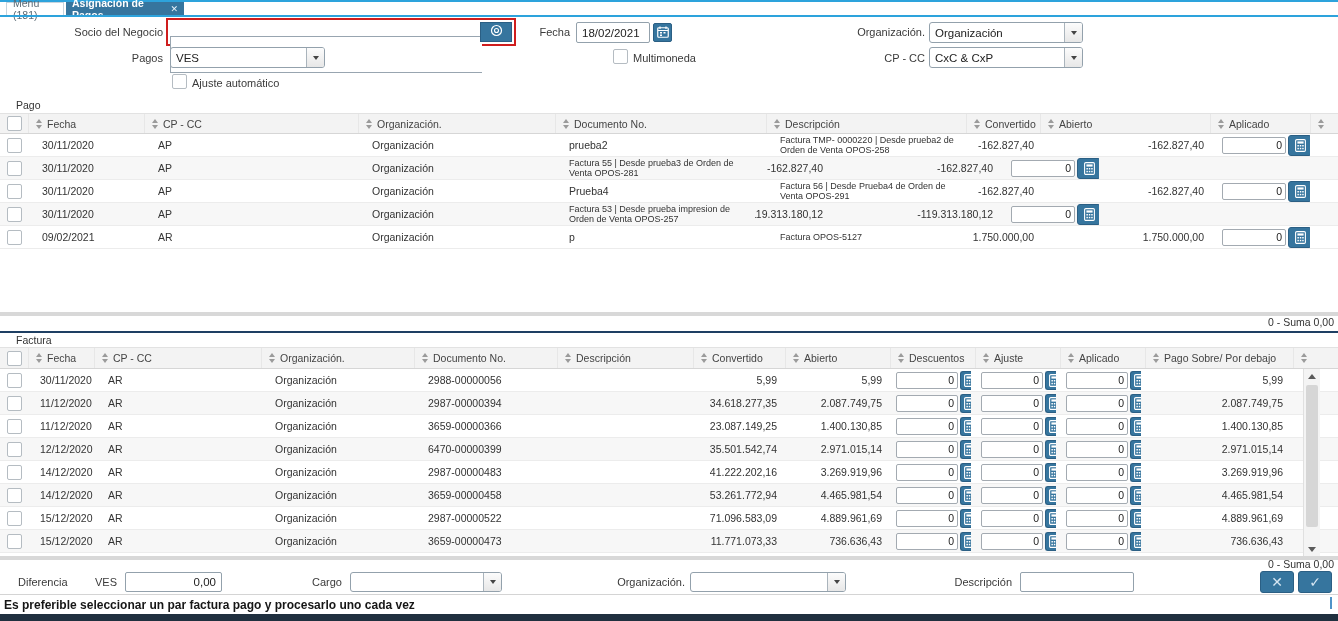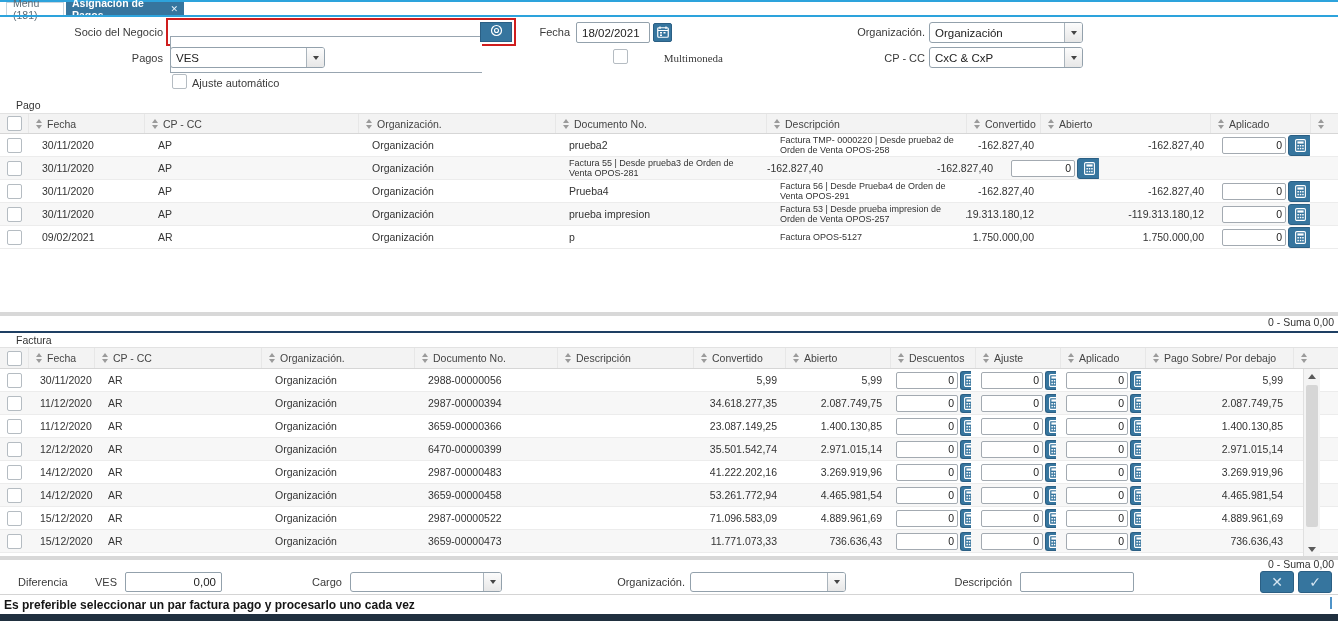--- a/index.html
+++ b/index.html
@@ -143,21 +143,21 @@
   </div>
 
   <div class="lbl" style="left:80px;top:52px;width:83px;">Pagos</div>
   <div class="combo" style="left:170px;top:47px;width:155px;height:21px;">
     <div class="cval">VES</div>
     <div class="cbtn">
         <span class="darr"></span>
       </div>
   </div>
   <span class="cbx abs" style="left:613px;top:49px;"></span>
-  <div class="lbl" style="left:633px;top:52px;width:90px;text-align:right;font-family:Liberation Serif, serif;">Multimoneda</div>
+  <div class="lbl" style="left:633px;top:52px;width:90px;text-align:left;">Multimoneda</div>
   <div class="lbl" style="left:855px;top:52px;width:70px;">CP - CC</div>
   <div class="combo" style="left:929px;top:47px;width:154px;height:21px;">
     <div class="cval">CxC &amp; CxP</div>
     <div class="cbtn">
         <span class="darr"></span>
       </div>
   </div>
 
   <span class="cbx abs" style="left:172px;top:74px;"></span>
   <div class="lbl" style="left:192px;top:77px;width:120px;text-align:left;">Ajuste automático</div>
@@ -320,21 +320,20 @@
         </div>
         <div class="td pc9"></div>
       </div>
       <div class="trow">
         <div class="td pc0 sel">
           <span class="cbx"></span>
         </div>
         <div class="td pc1 txt">30/11/2020</div>
         <div class="td pc2 txt">AP</div>
         <div class="td pc3 txt">Organización</div>
-        <div class="td pc4 txt">prueba impresion</div>
         <div class="td pc5 desccell">Factura 53 | Desde prueba impresion de Orden de Venta OPOS-257</div>
         <div class="td pc6 num">-119.313.180,12</div>
         <div class="td pc7 num">-119.313.180,12</div>
         <div class="td pc8 inpcell">
           <input class="ninput wide" value="0" style="">
           <span class="calcbtn">
             <span style="display:inline-flex;">
               <svg width="11" height="13" viewBox="0 0 11 13">
                 <rect x="0.6" y="0.6" width="9.8" height="11.8" rx="1.2" fill="none" stroke="#fff" stroke-width="1.1"></rect>
                 <rect x="2.4" y="2.4" width="6.2" height="2.2" fill="#fff"></rect>

